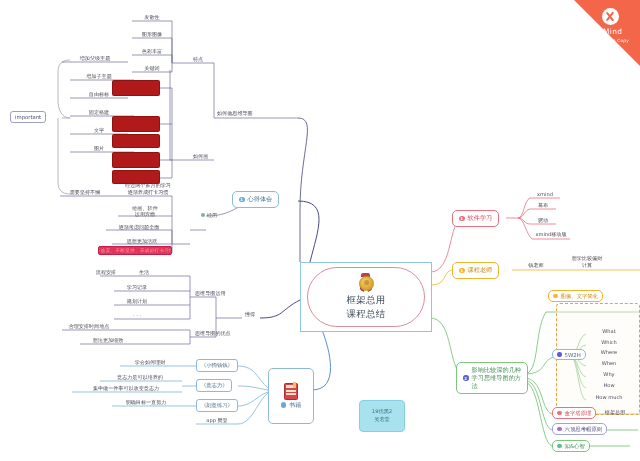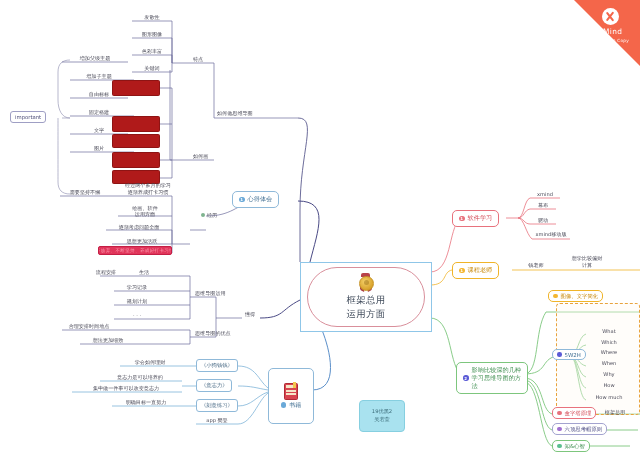--- a/index.html
+++ b/index.html
@@ -315,21 +315,21 @@
   <div id="central">
     <div class="oval"></div>
     <div class="inner">
       <div class="medal">
         <div class="cap"></div>
           <div class="rib1"></div>
           <div class="rib2"></div>
           <div class="coin"></div>
       </div>
       <div class="title">框架总用</div>
-      <div class="title">运用方面</div>
+      <div class="title">课程总结</div>
     </div>
   </div>
 
   <div class="sticky" style="left:359px;top:400px;width:44px;height:30px;">
     <div>19优黑2</div>
     <div>吴若萱</div>
   </div>
 
   <div class="node topic red" style="left:452px;top:210px;">
     <span class="dot">1</span>

